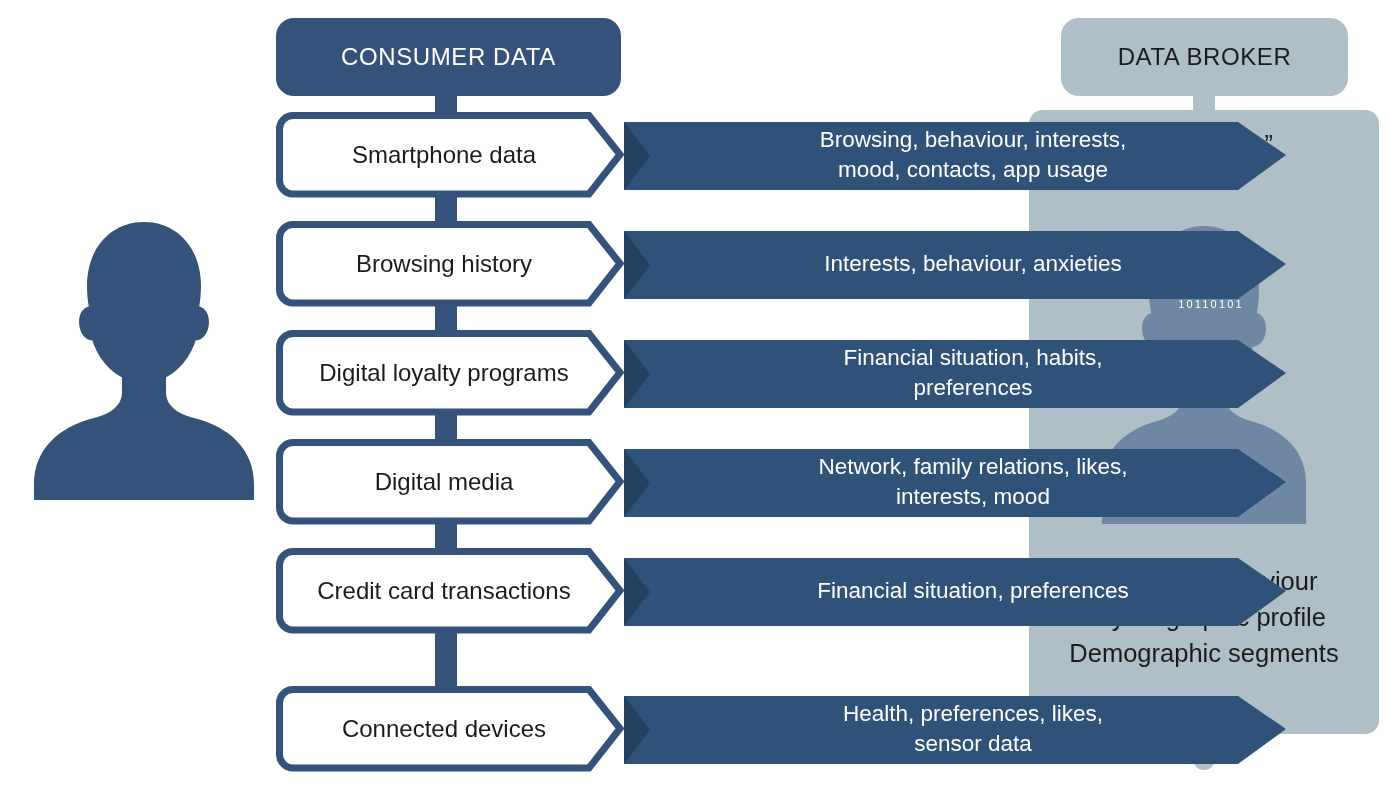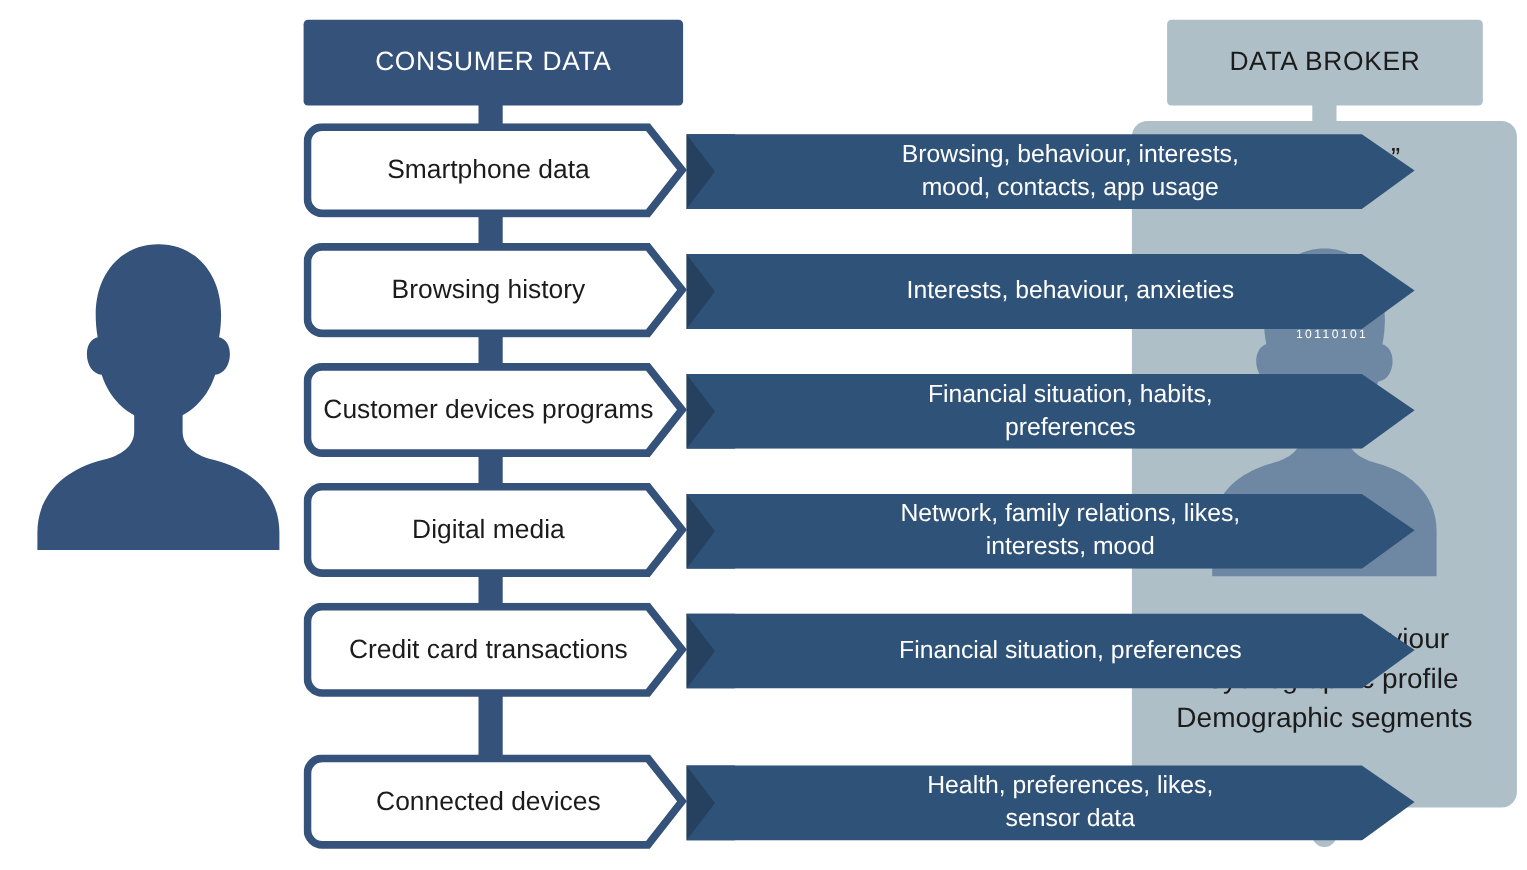--- a/index.html
+++ b/index.html
@@ -34,21 +34,21 @@
     width: 22px;
     height: 675px;
     background: #34527A;
     border-bottom-left-radius: 11px;
     border-bottom-right-radius: 11px;
     z-index: 1;
   }
 
   
   .header-pill {
-    border-radius: 4px;
+    border-radius: 18px;
     display: flex;
     align-items: center;
     justify-content: center;
     z-index: 3;
   }
   #consumer-header {
     left: 276px;
     top: 18px;
     width: 345px;
     height: 78px;
@@ -273,21 +273,21 @@
     </svg>
     <div class="attr-label">
       <span>Interests, behaviour, anxieties</span>
     </div>
   </div>
 
   <div class="abs row" style="left:276px; top:330px; width:1050px; height:86px;">
     <svg class="source-box" viewBox="0 0 352 86" xmlns="http://www.w3.org/2000/svg">
       <path fill="#FFFFFF" stroke="#34527A" stroke-width="7" d="M17 3.5h296l31 39-31 39.5H17A13.5 13.5 0 0 1 3.5 68.5V17A13.5 13.5 0 0 1 17 3.5z"></path>
     </svg>
-    <div class="source-label">Customer devices programs</div>
+    <div class="source-label">Digital loyalty programs</div>
     <svg class="attr-arrow" viewBox="0 0 703 70" xmlns="http://www.w3.org/2000/svg">
       <path fill="#25415F" d="M4 2h44l26 34-26 34H4z"></path>
       <path fill="#2F5278" d="M4 2h614l48 33-48 35H4l26-34z"></path>
     </svg>
     <div class="attr-label">
       <span><span>Financial situation, habits,</span><br><span>preferences</span></span>
     </div>
   </div>
 
   <div class="abs row" style="left:276px; top:439px; width:1050px; height:86px;">

